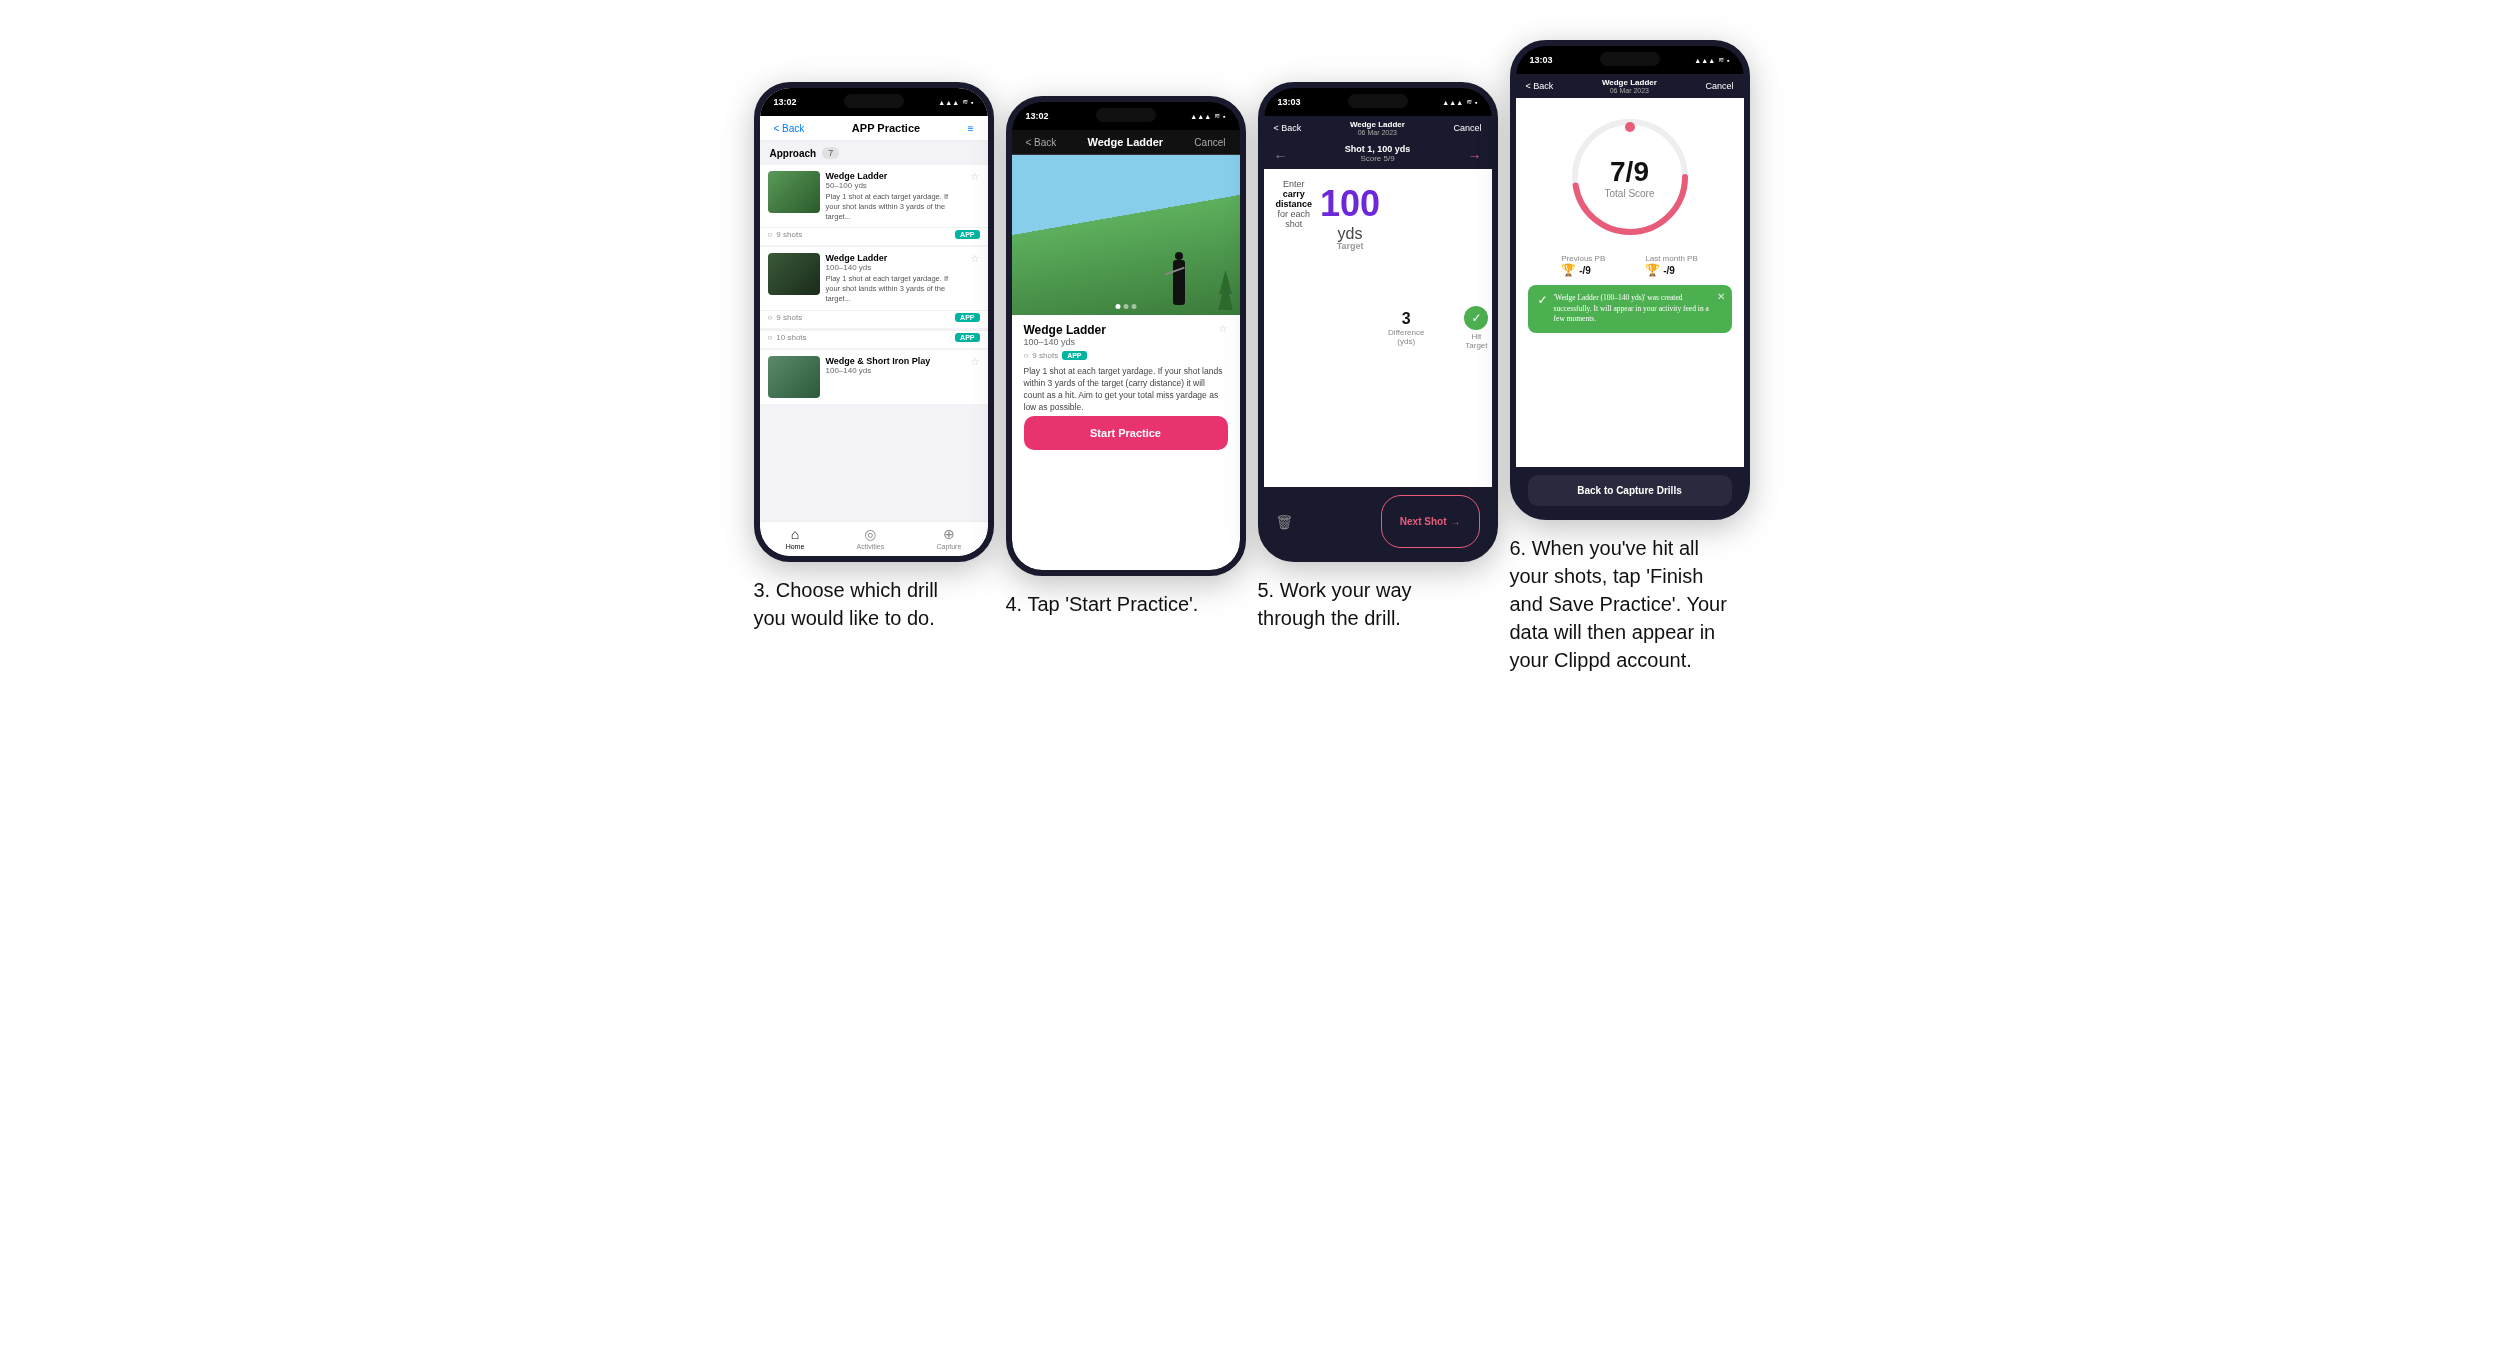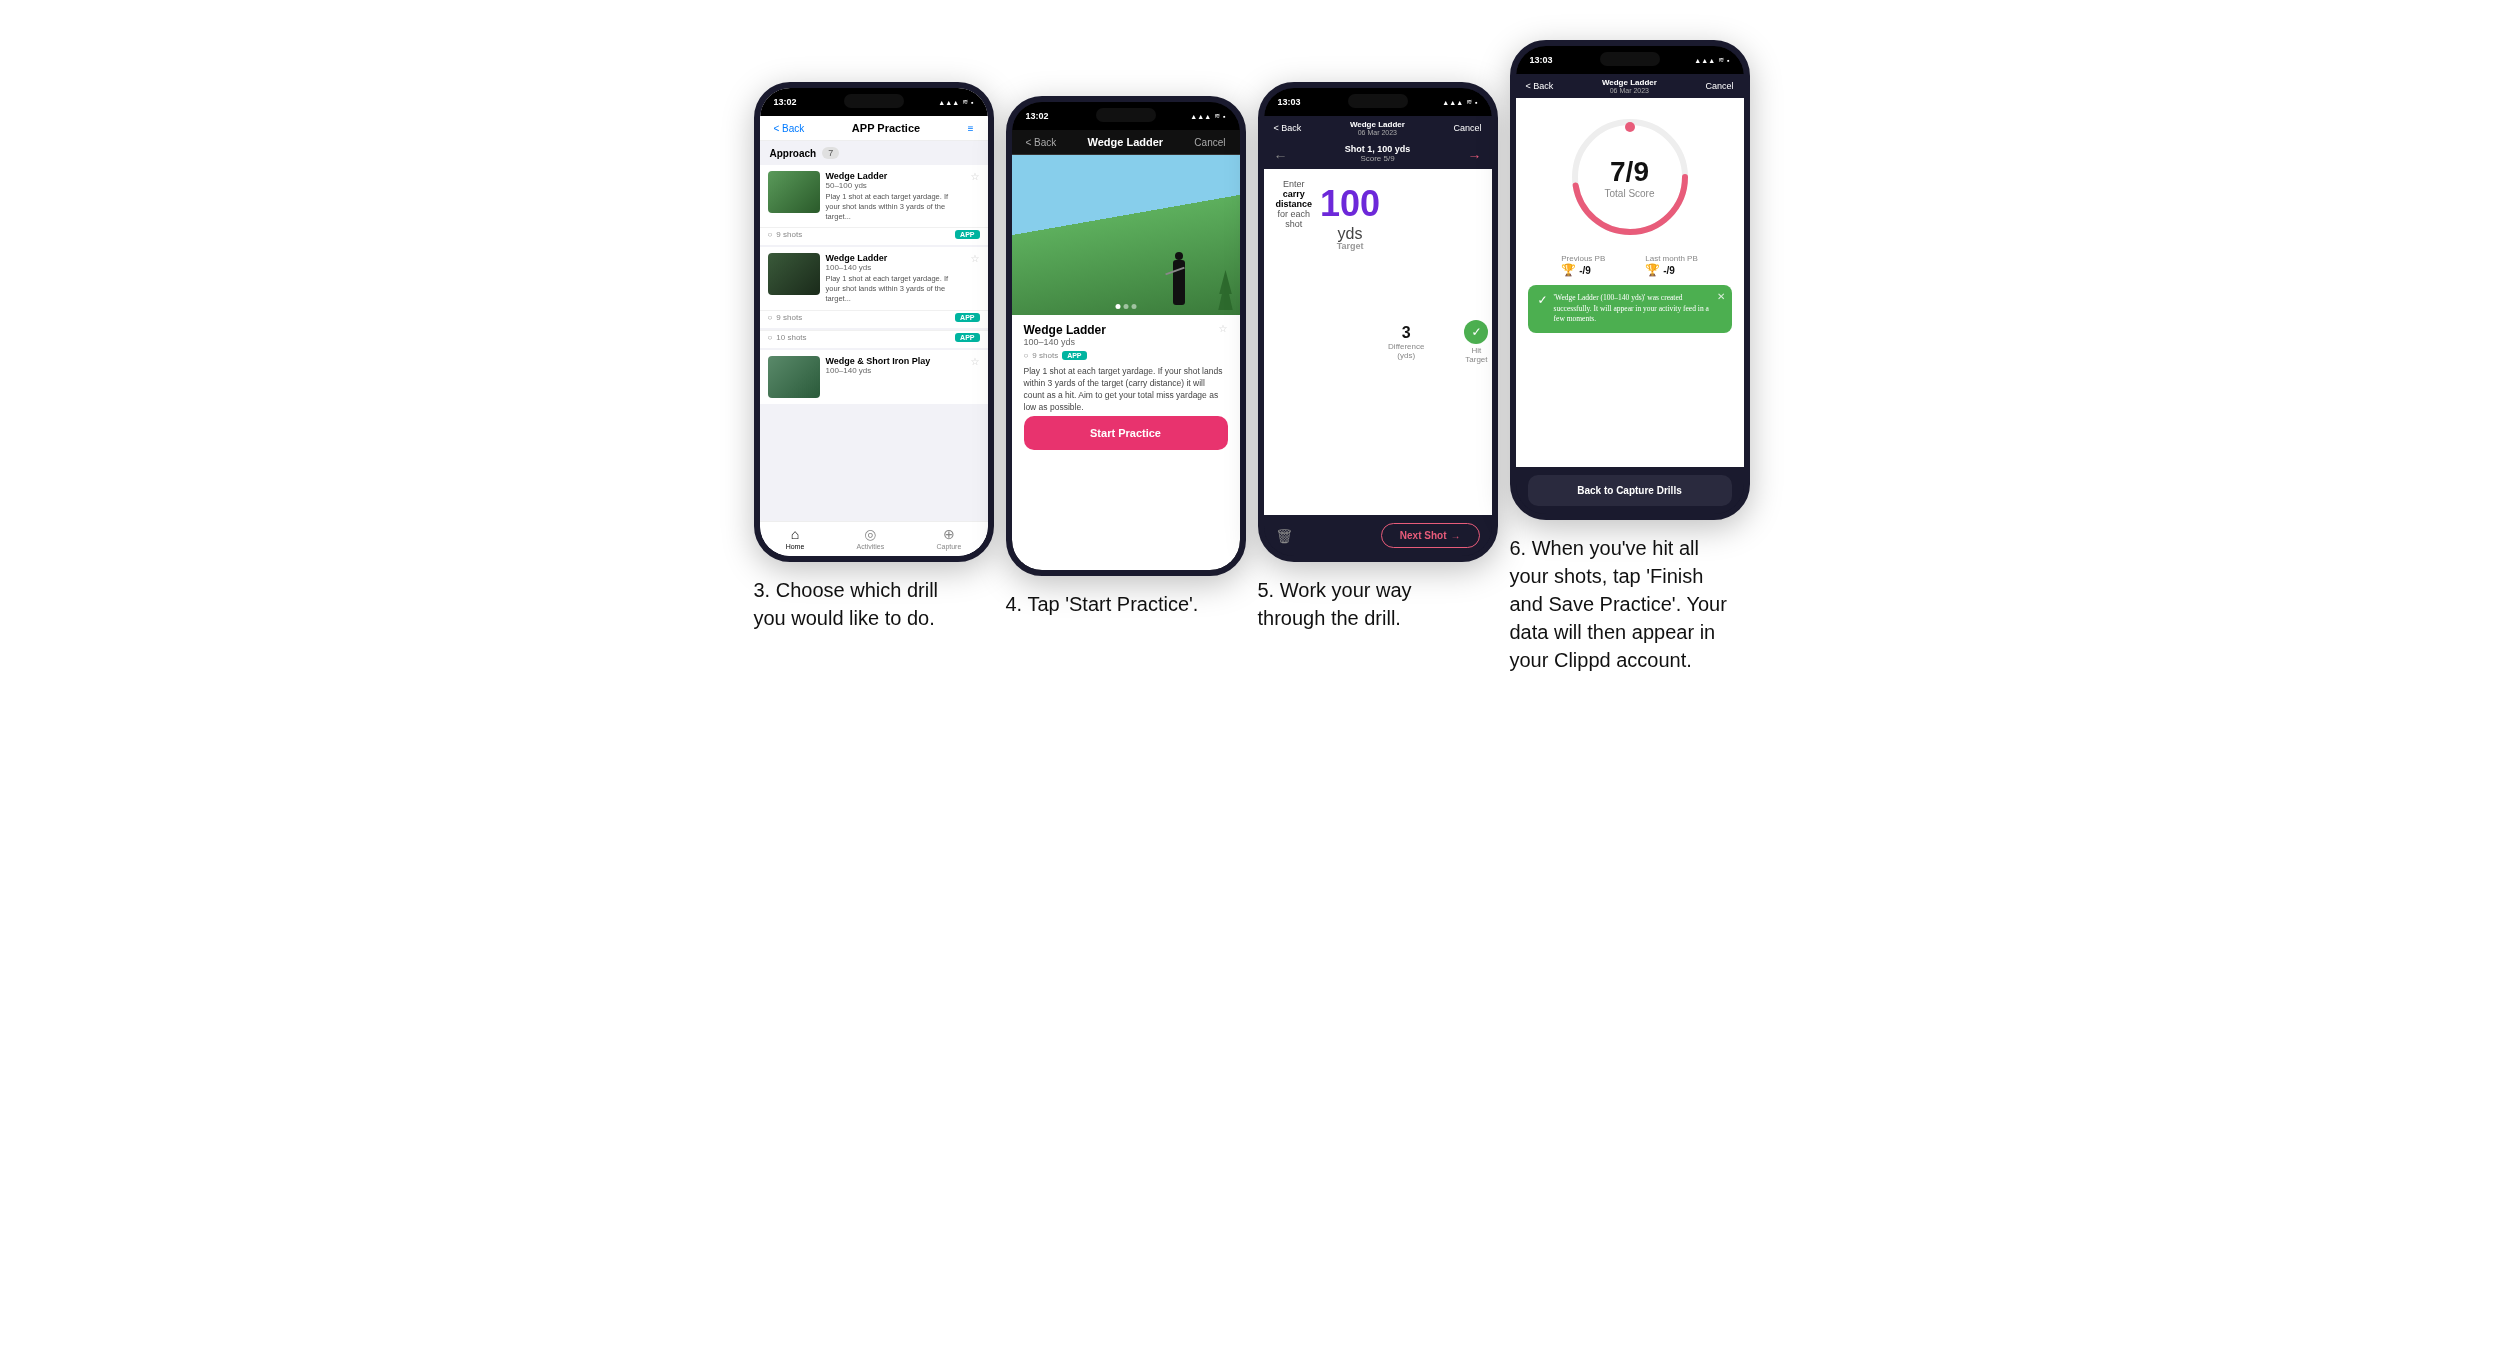--- a/index.html
+++ b/index.html
@@ -390,21 +390,21 @@
       background: #1a1a2e;
       padding: 8px 12px;
       flex-shrink: 0;
     }
     .delete-icon { color: #888; font-size: 14px; }
     .next-shot-btn {
       background: #1a1a2e;
       color: #e85c7a;
       border: 1.5px solid #e85c7a;
       border-radius: 20px;
-      padding: 6px 18px;
+      padding: 20px 18px;
       font-size: 10px;
       font-weight: 700;
       display: flex;
       align-items: center;
       gap: 4px;
     }
     
     .screen4-body {
       flex: 1;
       background: #fff;

